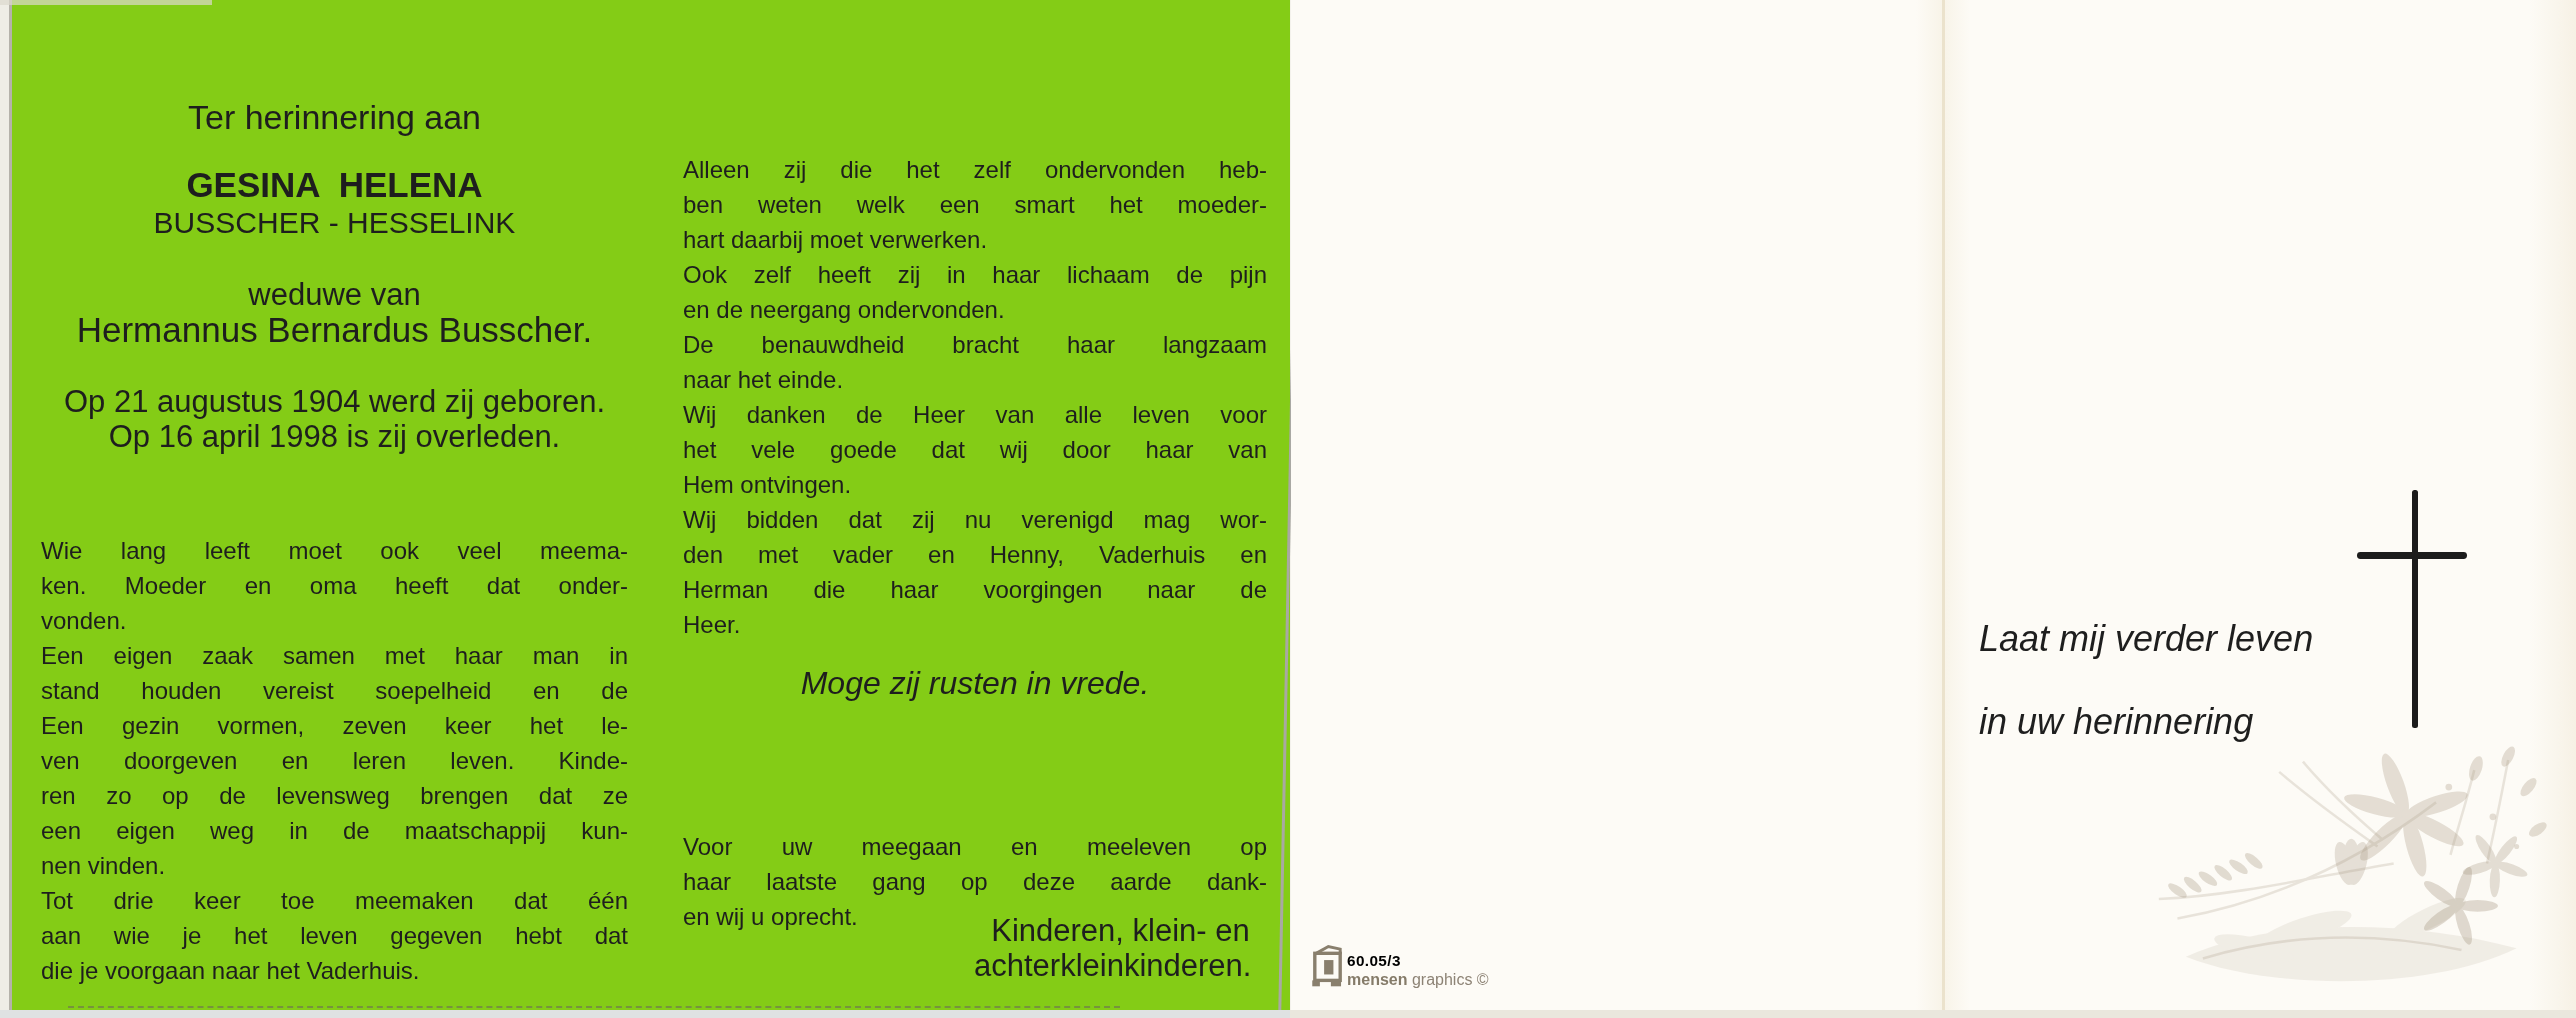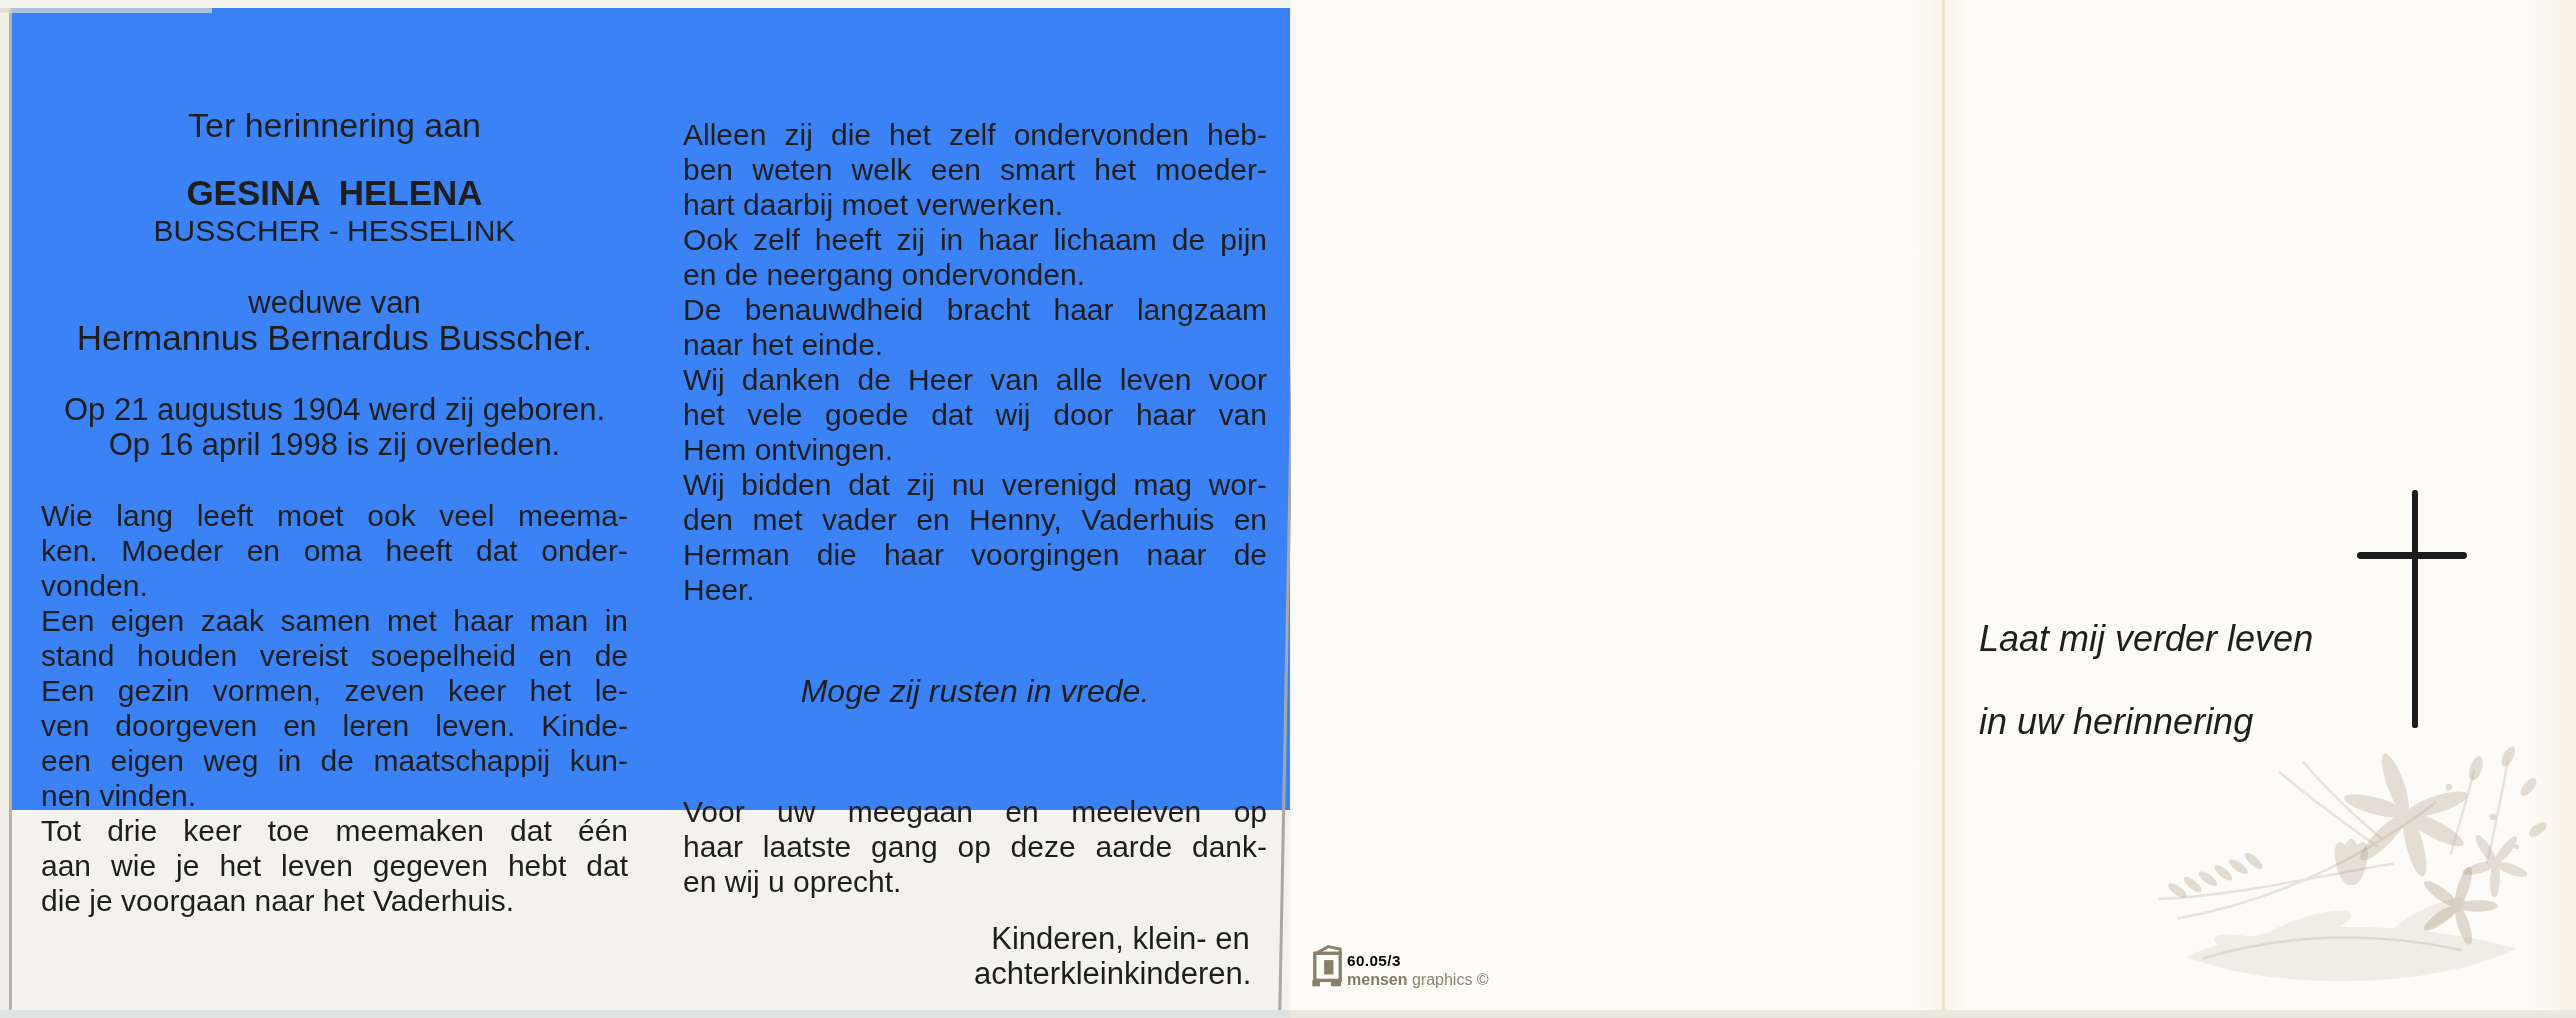--- a/index.html
+++ b/index.html
@@ -6,38 +6,38 @@
   body{
     width:2576px;height:1018px;position:relative;overflow:hidden;
     background:#f4f2ec;
     font-family:"Liberation Sans", sans-serif;
     color:#1e1e1e;
   }
   .abs{position:absolute;}
 
   
   .card-left{
-    left:0;top:8px;width:1290px;height:802px;
-    background:#3b82f6;
+    left:0;top:0;width:1290px;height:1010px;
+    background:#84cc16;
   }
   .left-sliver{left:0;top:0;width:8.5px;height:1010px;background:#efede6;}
   .left-edge-line{left:8.5px;top:0;width:3.4px;height:1010px;background:#b5b2aa;}
   .top-edge{left:0;top:0;width:212px;height:5.1px;background:#ddd8cd;opacity:.7;}
   .card-edge-line{left:1288px;top:0;width:2.5px;height:1010px;background:#a9a8a3;transform:skewX(-1.1deg);}
 
   .t-center{text-align:center;}
   .intro{left:41px;top:98px;width:587px;font-size:34px;line-height:39px;}
   .name1{left:41px;top:166px;width:587px;font-size:35px;line-height:38px;font-weight:bold;white-space:pre-wrap;}
   .name2{left:41px;top:204px;width:587px;font-size:30px;line-height:38px;font-weight:normal;}
   .widow1{left:41px;top:277px;width:587px;font-size:31px;line-height:35px;}
   .widow2{left:41px;top:312px;width:587px;font-size:35px;line-height:35px;}
   .dates1{left:41px;top:384px;width:587px;font-size:31px;line-height:35px;}
   .dates2{left:41px;top:419px;width:587px;font-size:31px;line-height:35px;}
 
-  .body-col{font-size:30px;line-height:35px;}
+  .body-col{font-size:24px;line-height:35px;margin-top:43px;}
   .col1-body{left:41px;top:490px;width:587px;}
   .col2-body{left:683px;top:109px;width:584px;}
   .bline{width:100%;text-align:left;}
   .bline.just{text-align:justify;text-align-last:justify;}
 
   .prayer{left:683px;top:665px;width:584px;font-size:32px;line-height:36px;font-style:italic;text-align:center;}
   .thanks{left:683px;top:786px;width:584px;}
   .sig1{left:974px;top:913px;width:293px;font-size:31px;line-height:35px;text-align:center;}
   .sig2{left:974px;top:948px;width:293px;font-size:31px;line-height:35px;}
 
@@ -92,20 +92,21 @@
   <div class="abs dates2 t-center">Op 16 april 1998 is zij overleden.</div>
 
   <div class="abs body-col col1-body">
       <div class="bline just">Wie lang leeft moet ook veel meema-</div>
       <div class="bline just">ken. Moeder en oma heeft dat onder-</div>
       <div class="bline">vonden.</div>
       <div class="bline just">Een eigen zaak samen met haar man in</div>
       <div class="bline just">stand houden vereist soepelheid en de</div>
       <div class="bline just">Een gezin vormen, zeven keer het le-</div>
       <div class="bline just">ven doorgeven en leren leven. Kinde-</div>
+      <div class="bline just">ren zo op de levensweg brengen dat ze</div>
       <div class="bline just">een eigen weg in de maatschappij kun-</div>
       <div class="bline">nen vinden.</div>
       <div class="bline just">Tot drie keer toe meemaken dat één</div>
       <div class="bline just">aan wie je het leven gegeven hebt dat</div>
       <div class="bline">die je voorgaan naar het Vaderhuis.</div>
     </div>
   <div class="abs body-col col2-body">
       <div class="bline just">Alleen zij die het zelf ondervonden heb-</div>
       <div class="bline just">ben weten welk een smart het moeder-</div>
       <div class="bline">hart daarbij moet verwerken.</div>

